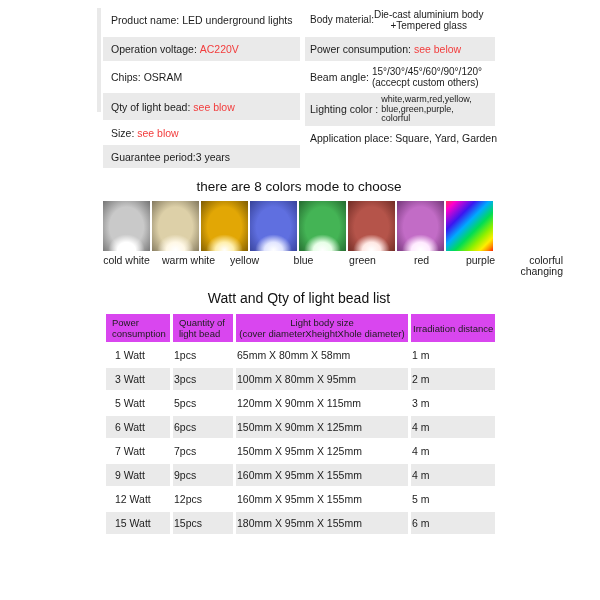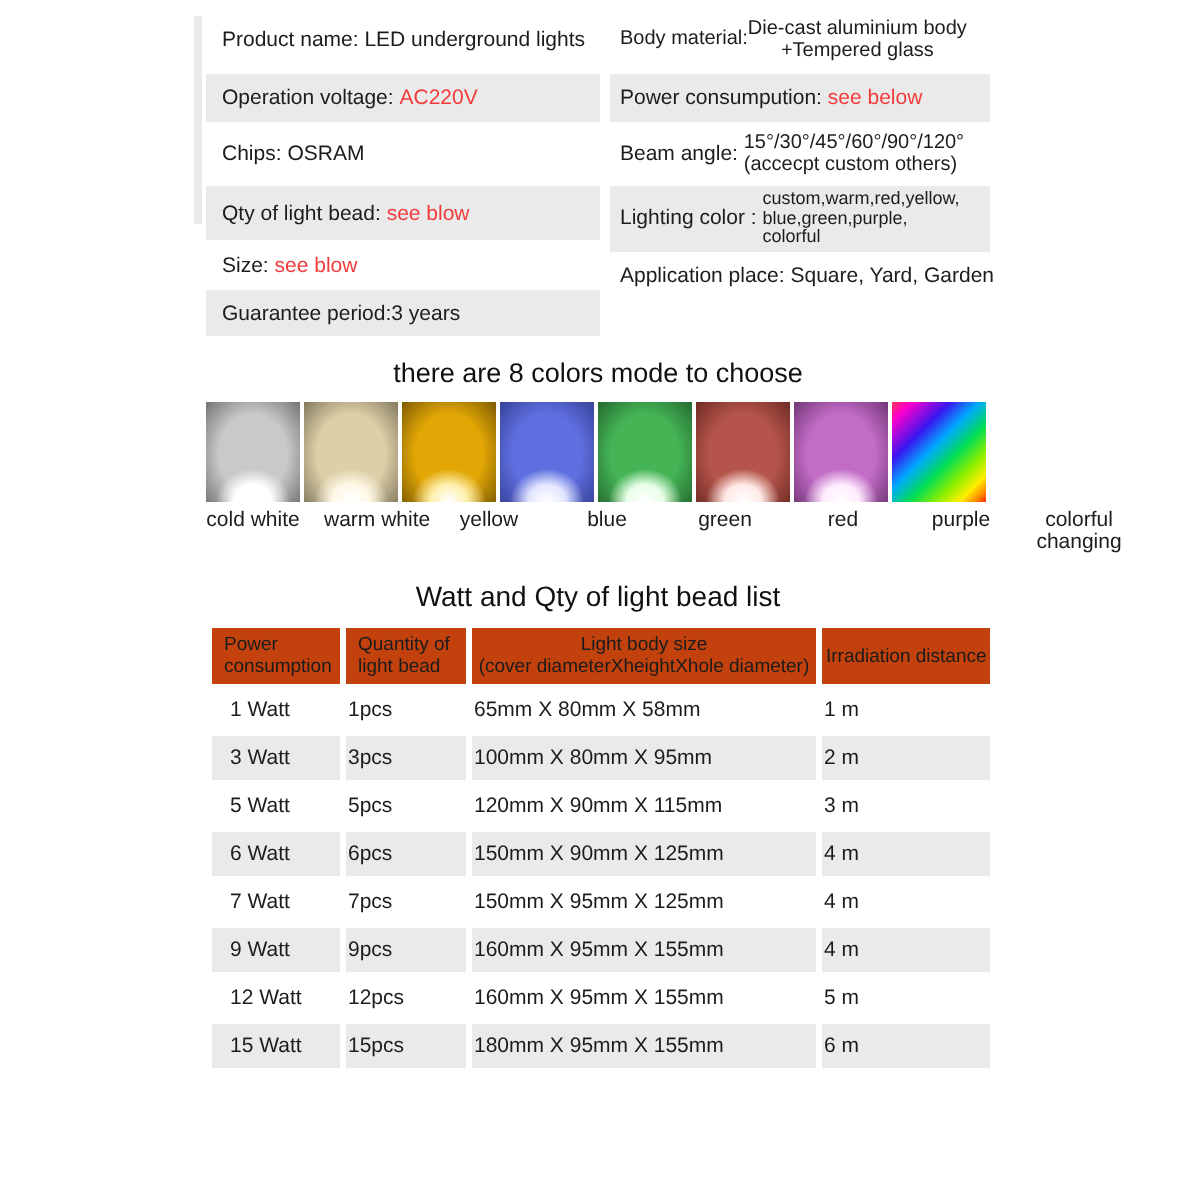--- a/index.html
+++ b/index.html
@@ -31,26 +31,26 @@
   #spec-right .spec-row:nth-child(3) .val{font-size:10px;line-height:11.5px;}
   #spec-right .spec-row:nth-child(4) .val{font-size:9px;line-height:9.5px;}
 
   
   .section-title{margin:0;text-align:center;font-weight:normal;color:#111;}
   .colors-title{font-size:13.5px;margin:11px 0 7px;}
   .swatches{display:flex;gap:2px;}
   .swatch{width:47px;height:50px;flex:0 0 auto;}
   .sw-labels{display:flex;gap:12px;margin-top:4px;}
   .sw-label{width:47px;flex:0 0 auto;text-align:center;font-size:10.5px;line-height:11px;white-space:nowrap;}
-  .sw-label:last-child{white-space:normal;text-align:center;}
+  .sw-label:last-child{white-space:normal;text-align:right;}
 
   
   .watt-title{font-size:14px;margin:13px 0 6px;}
   table.watt{border-collapse:separate;border-spacing:3px 2px;table-layout:fixed;width:392px;}
-  table.watt th{background:#c2410c;font-weight:normal;font-size:9.5px;line-height:11px;
+  table.watt th{background:#d946ef;font-weight:normal;font-size:9.5px;line-height:11px;
                 padding:3px 2px;vertical-align:middle;}
   table.watt th:nth-child(1),table.watt th:nth-child(2){text-align:left;padding-left:6px;}
   table.watt th:nth-child(3),table.watt th:nth-child(4){text-align:center;white-space:nowrap;}
   table.watt td{font-size:10.5px;text-align:left;padding:5px 1px;background:#ffffff;white-space:nowrap;}
   table.watt td:first-child{text-align:left;padding-left:9px;}
   table.watt tbody tr:nth-child(even) td{background:#eaeaea;}
 </style>
 </head>
 <body>
 
@@ -100,21 +100,21 @@
           <div class="spec-row">
             <span class="lbl">Beam angle: </span>
             <span class="val">
               <div>15°/30°/45°/60°/90°/120°</div>
               <div>(accecpt custom others)</div>
             </span>
           </div>
           <div class="spec-row">
             <span class="lbl">Lighting color : </span>
             <span class="val">
-              <div>custom,warm,red,yellow,</div>
+              <div>white,warm,red,yellow,</div>
               <div>blue,green,purple,</div>
               <div>colorful</div>
             </span>
           </div>
           <div class="spec-row">
             <span class="lbl">Application place: </span>
             <span class="val">Square, Yard, Garden</span>
           </div>
         </div>
     </div>

